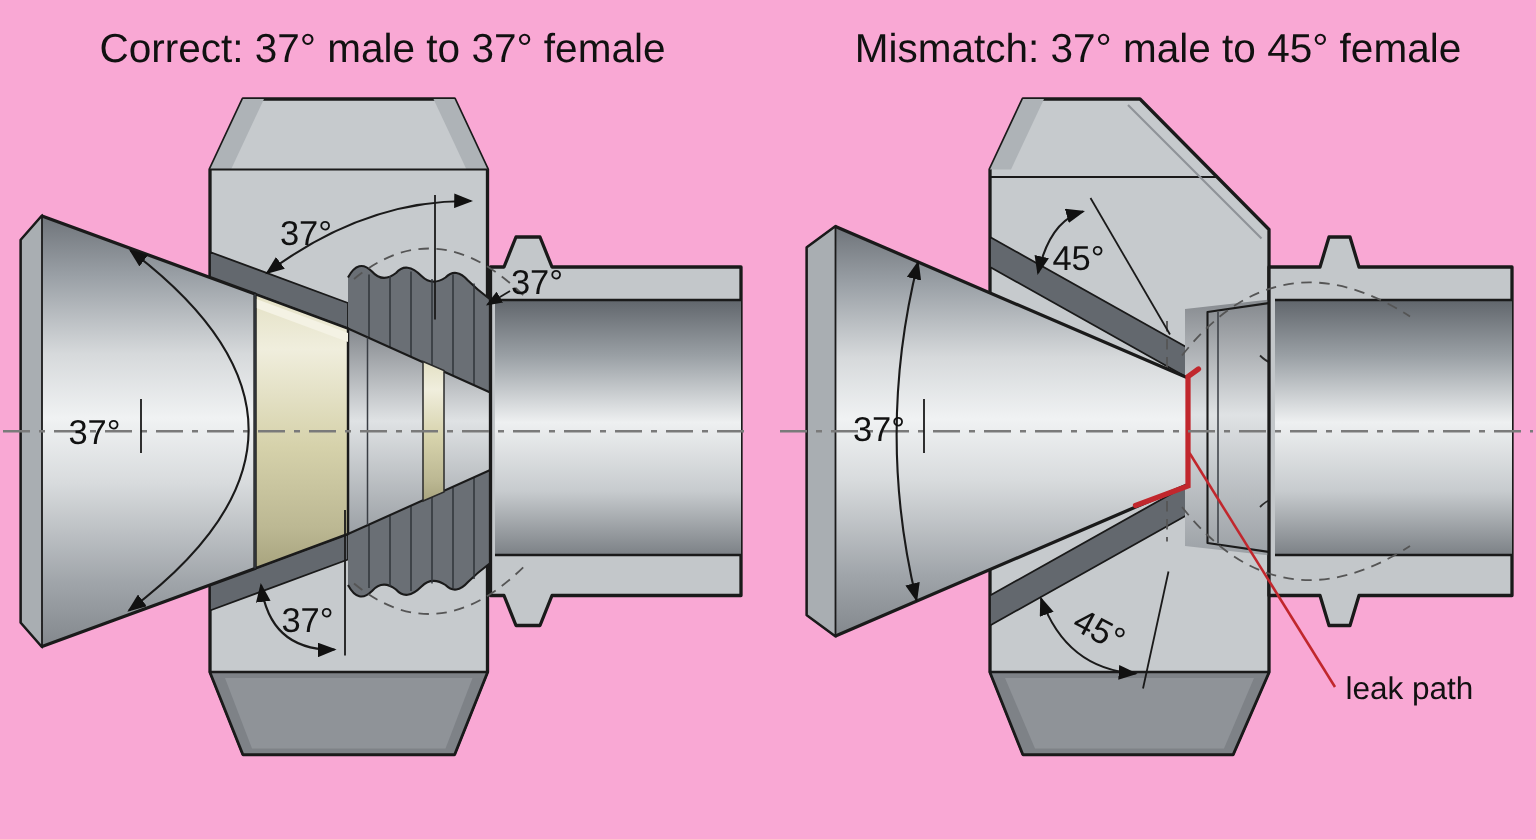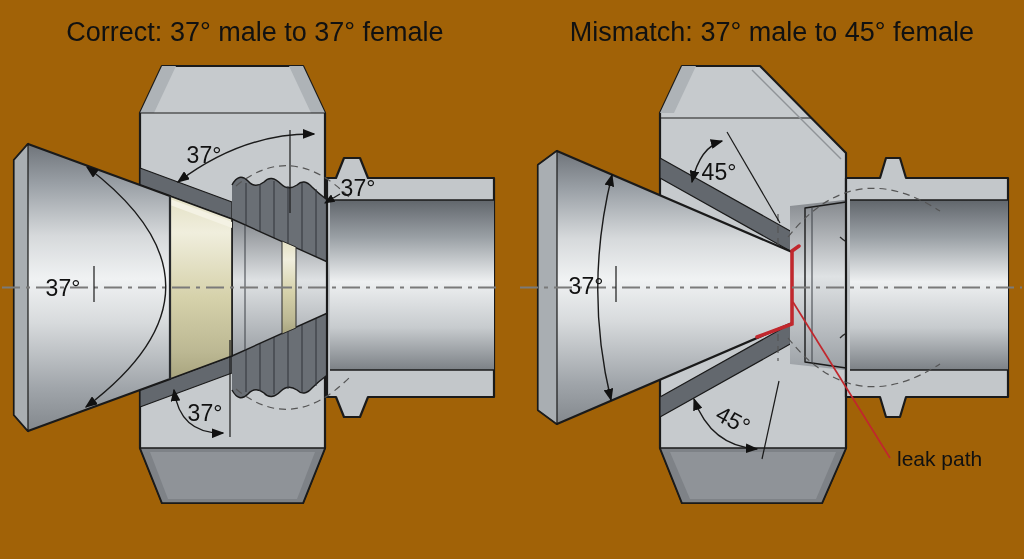--- a/index.html
+++ b/index.html
@@ -1,16 +1,16 @@
 <!DOCTYPE html>
 <html><head>
 <meta charset="utf-8">
 <style>
   html,body{margin:0;padding:0;background:#ffffff;}
-  .stage{position:relative;width:1024px;height:559px;background:#a16207;overflow:hidden;
+  .stage{position:relative;width:1024px;height:559px;background:#f9a8d4;overflow:hidden;
          font-family:"Liberation Sans", sans-serif;}
   svg{position:absolute;left:0;top:0;}
   .title{font:27px "Liberation Sans", sans-serif;fill:#111;}
   .dim{font:23px "Liberation Sans", sans-serif;fill:#111;}
   .leak{font:21px "Liberation Sans", sans-serif;fill:#111;}
   .outline{stroke:#1a1a1a;stroke-linejoin:round;}
 </style>
 </head>
 <body>
 

